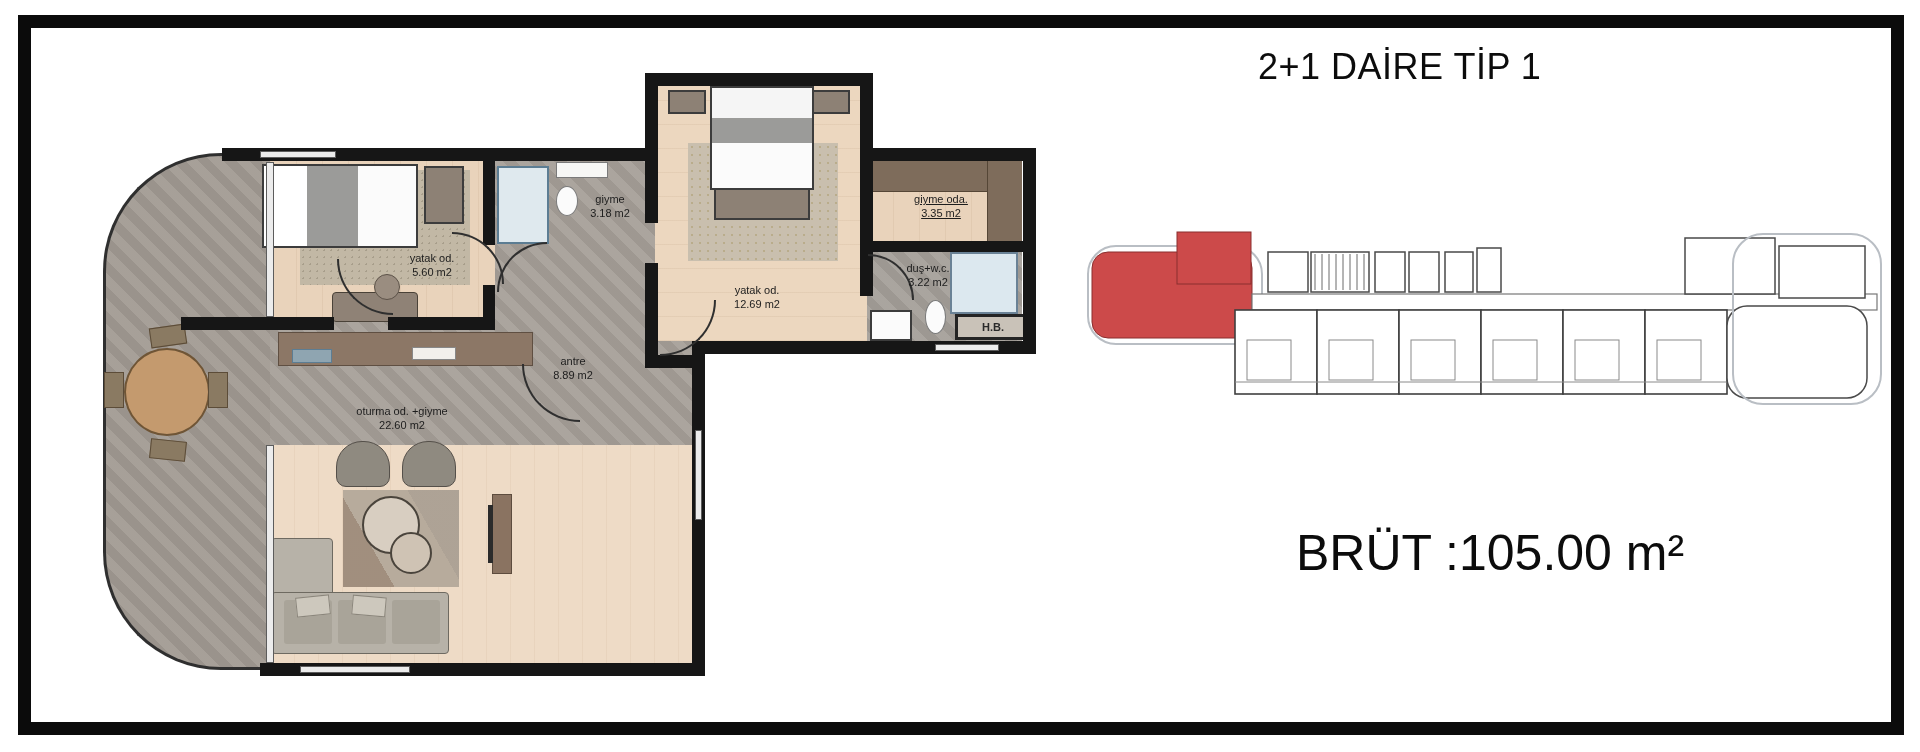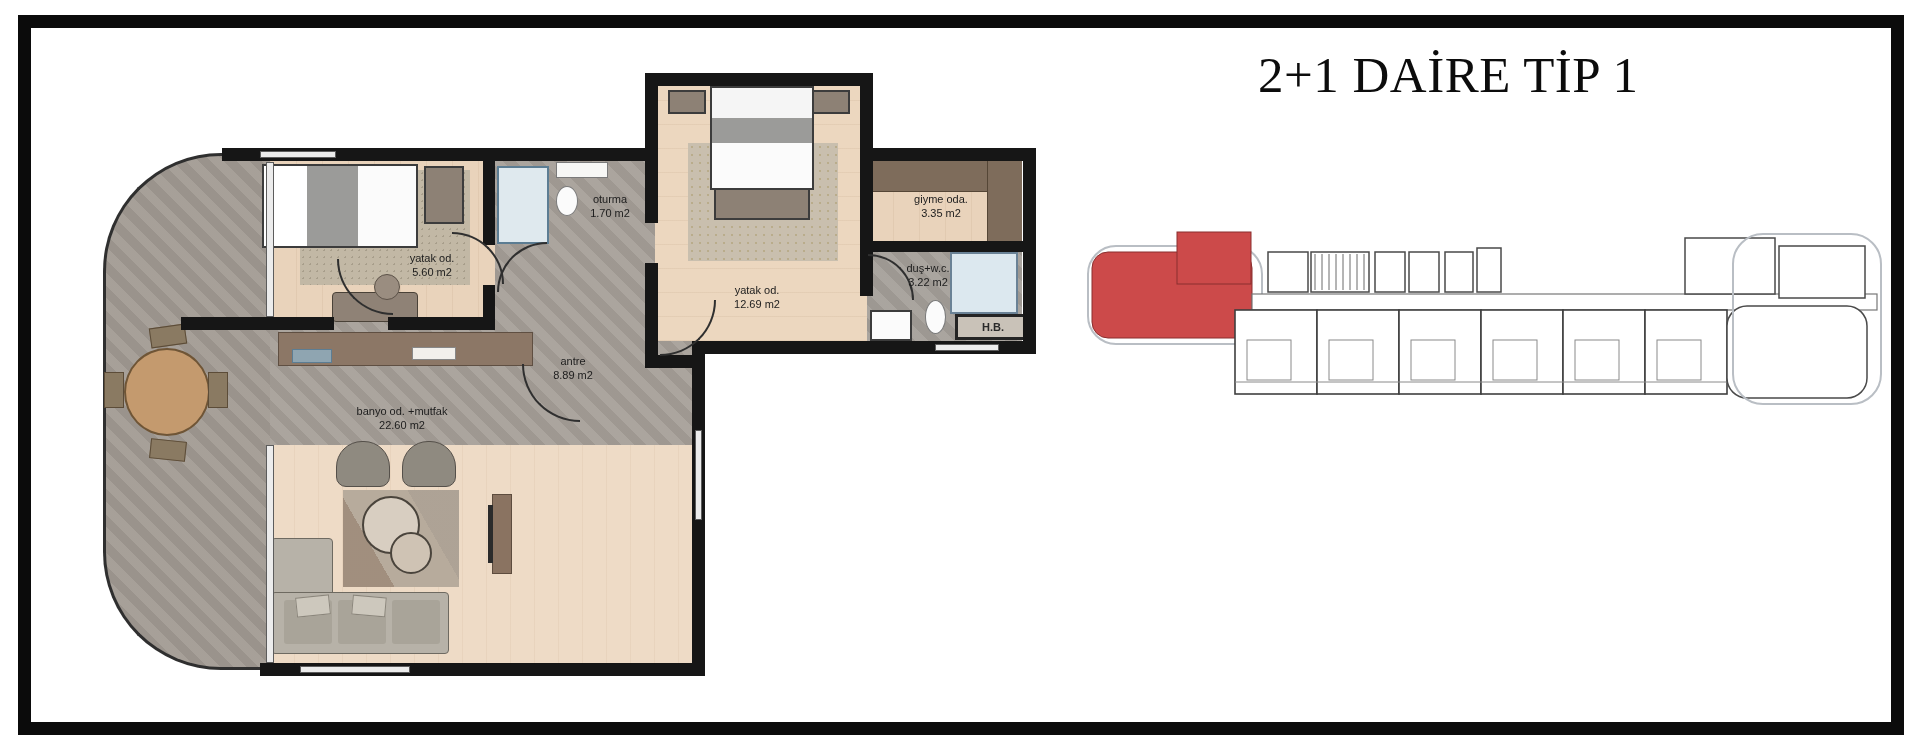--- a/index.html
+++ b/index.html
@@ -22,21 +22,21 @@
     text-align:center; white-space:nowrap;
   }
   .rlabel span { display:block; }
   .wood   { background-color:#e9d3bb;
             background-image:repeating-linear-gradient(90deg, rgba(120,80,40,.07) 0 1px, transparent 1px 26px); }
   .wood2  { background-color:#ecd7bf;
             background-image:repeating-linear-gradient(0deg, rgba(120,80,40,.07) 0 1px, transparent 1px 24px); }
   .stone  { background-color:#a7a099;
             background-image:repeating-linear-gradient(45deg, rgba(255,255,255,.05) 0 9px, rgba(0,0,0,.05) 9px 18px); }
   .title-text {
-    position:absolute; color:#0c0c0c; font-size:51px; letter-spacing:.5px; white-space:nowrap;font-family:Liberation Serif, serif;
+    position:absolute; color:#0c0c0c; font-size:36px; letter-spacing:.5px; white-space:nowrap;
   }
   .brut-text {
     position:absolute; color:#0c0c0c; font-size:50px; white-space:nowrap;
   }
 </style>
 </head>
 <body>
 
 <div class="canvas">
 
@@ -145,41 +145,41 @@
   <div class="arc" style="left:660px;top:300px;width:56px;height:56px;border-width:0 2px 2px 0;border-bottom-right-radius:100%;"></div>
   <div class="arc" style="left:868px;top:254px;width:46px;height:46px;border-width:2px 2px 0 0;border-top-right-radius:100%;"></div>
   <div class="arc" style="left:522px;top:364px;width:58px;height:58px;border-width:0 0 2px 2px;border-bottom-left-radius:100%;"></div>
   <div class="arc" style="left:452px;top:232px;width:52px;height:52px;border-width:2px 2px 0 0;border-top-right-radius:100%;"></div>
 
   <div class="rlabel" style="left:372px;top:251px;width:120px;">
     <span>yatak od.</span>
     <span>5.60 m2</span>
   </div>
   <div class="rlabel" style="left:550px;top:192px;width:120px;">
-    <span>oturma</span>
-    <span>1.70 m2</span>
-  </div>
-  <div class="rlabel" style="left:881px;top:192px;width:120px;">
+    <span>giyme</span>
+    <span>3.18 m2</span>
+  </div>
+  <div class="rlabel" style="left:881px;top:192px;width:120px;text-decoration:underline;">
     <span>giyme oda.</span>
     <span>3.35 m2</span>
   </div>
   <div class="rlabel" style="left:697px;top:283px;width:120px;">
     <span>yatak od.</span>
     <span>12.69 m2</span>
   </div>
   <div class="rlabel" style="left:868px;top:261px;width:120px;">
     <span>duş+w.c.</span>
     <span>3.22 m2</span>
   </div>
   <div class="rlabel" style="left:513px;top:354px;width:120px;">
     <span>antre</span>
     <span>8.89 m2</span>
   </div>
   <div class="rlabel" style="left:312px;top:404px;width:180px;">
-    <span>banyo od. +mutfak</span>
+    <span>oturma od. +giyme</span>
     <span>22.60 m2</span>
   </div>
   <div class="rlabel" style="left:955px;top:320px;width:76px;font-size:11px;font-weight:bold;color:#2a2a2a;">
     <span>H.B.</span>
   </div>
 
   <div class="title-text" style="left:1258px;top:46px;">2+1 DAİRE TİP 1</div>
 
   <svg style="position:absolute;left:1085px;top:222px;" width="800" height="192" viewBox="0 0 800 192">
 
@@ -229,14 +229,15 @@
     </g>
 
     <g>
       <rect x="600" y="16" width="90" height="56" fill="#ffffff" stroke="#4a4a4a" stroke-width="1.5"></rect>
       <rect x="694" y="24" width="86" height="52" fill="#ffffff" stroke="#4a4a4a" stroke-width="1.5"></rect>
       <rect x="642" y="84" width="140" height="92" rx="20" fill="#ffffff" stroke="#4a4a4a" stroke-width="1.5"></rect>
       <rect x="648" y="12" width="148" height="170" rx="30" fill="none" stroke="#b9bec4" stroke-width="2"></rect>
     </g>
   </svg>
 
+  <div class="brut-text" style="left:1296px;top:524px;">BRÜT :105.00 m²</div>
 
 </div>
 
 </body></html>

